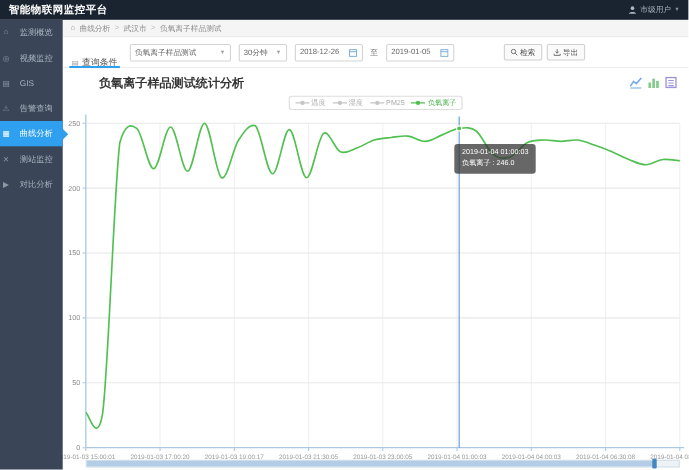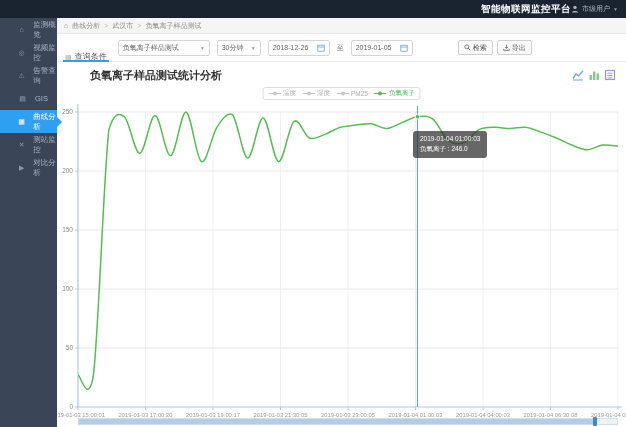--- a/index.html
+++ b/index.html
@@ -2,28 +2,28 @@
 <html><head>
 <meta charset="utf-8">
 <style>
   *{margin:0;padding:0;box-sizing:border-box}
   html,body{width:626px;height:427px;overflow:hidden;background:#fff;
     font-family:"Liberation Sans","DejaVu Sans",sans-serif}
   body{position:relative}
 
   
   .header{position:absolute;top:0;left:0;width:626px;height:18px;background:#1a2430;
-    display:flex;align-items:center;justify-content:flex-end;padding:0 8px;z-index:6}
+    display:flex;align-items:center;justify-content:space-between;padding:0 8px;z-index:6}
   .app-title{color:#fff;font-size:9.5px;font-weight:bold;letter-spacing:.5px}
   .user{color:#aeb6bf;font-size:7px;display:flex;align-items:center;gap:3px;cursor:pointer}
   .user .caret{font-size:5px;color:#8a93a0}
 
   
   .sidebar{position:absolute;top:18px;left:0;width:57px;bottom:0;background:#3a4557;z-index:5}
-  .sb-item{position:relative;height:23px;display:flex;align-items:center;padding-left:18px;gap:8px;
+  .sb-item{position:relative;height:23px;display:flex;align-items:center;padding-left:1px;gap:8px;
     color:#a9b3c0;font-size:7.5px;cursor:pointer}
   .sb-item .sb-ico{font-size:7px;width:9px;text-align:center;color:#8d98a5}
   .sb-item.active{background:#2f9ff0;color:#fff}
   .sb-item.active .sb-ico{color:#fff}
   .sb-arrow{position:absolute;right:-5px;top:50%;margin-top:-5px;width:0;height:0;
     border-top:5px solid transparent;border-bottom:5px solid transparent;border-left:5px solid #2f9ff0}
 
   
   .main{position:absolute;left:57px;top:18px;right:0;bottom:0;background:#fff}
   .breadcrumb{height:16px;background:#f5f5f6;border-bottom:1px solid #e9e9e9;display:flex;
@@ -88,26 +88,26 @@
 <nav class="sidebar">
     <div class="sb-item">
       <span class="sb-ico">⌂</span>
       <span class="sb-lbl">监测概览</span>
     </div>
     <div class="sb-item">
       <span class="sb-ico">◎</span>
       <span class="sb-lbl">视频监控</span>
     </div>
     <div class="sb-item">
+      <span class="sb-ico">▤</span>
+      <span class="sb-lbl">GIS</span>
+    </div>
+    <div class="sb-item">
       <span class="sb-ico">⚠</span>
       <span class="sb-lbl">告警查询</span>
-    </div>
-    <div class="sb-item">
-      <span class="sb-ico">▤</span>
-      <span class="sb-lbl">GIS</span>
     </div>
     <div class="sb-item active">
       <span class="sb-ico">▦</span>
       <span class="sb-lbl">曲线分析</span>
       <span class="sb-arrow"></span>
     </div>
     <div class="sb-item">
       <span class="sb-ico">✕</span>
       <span class="sb-lbl">测站监控</span>
     </div>

